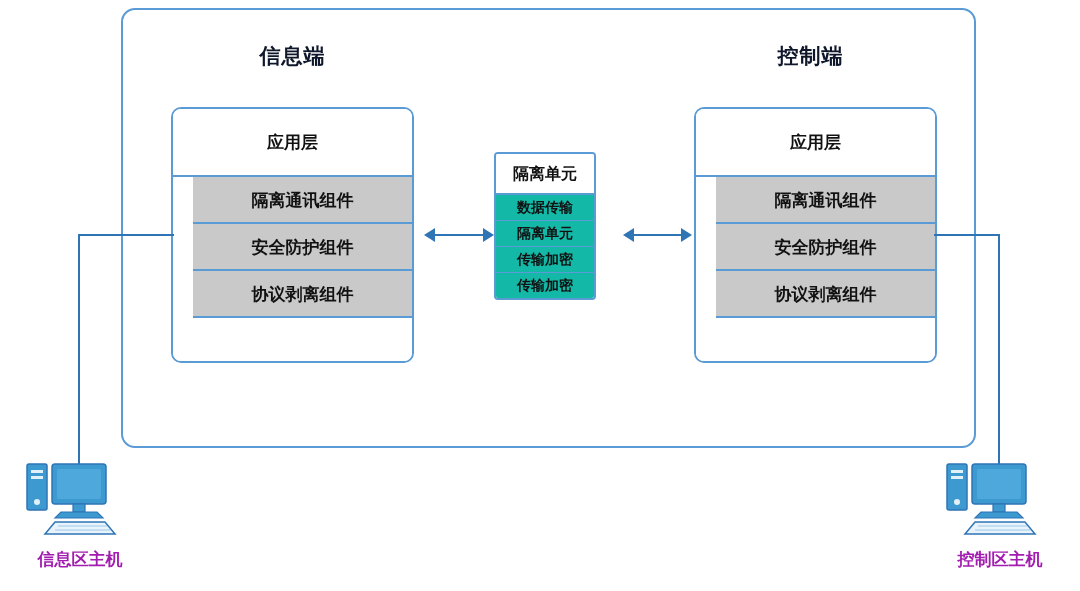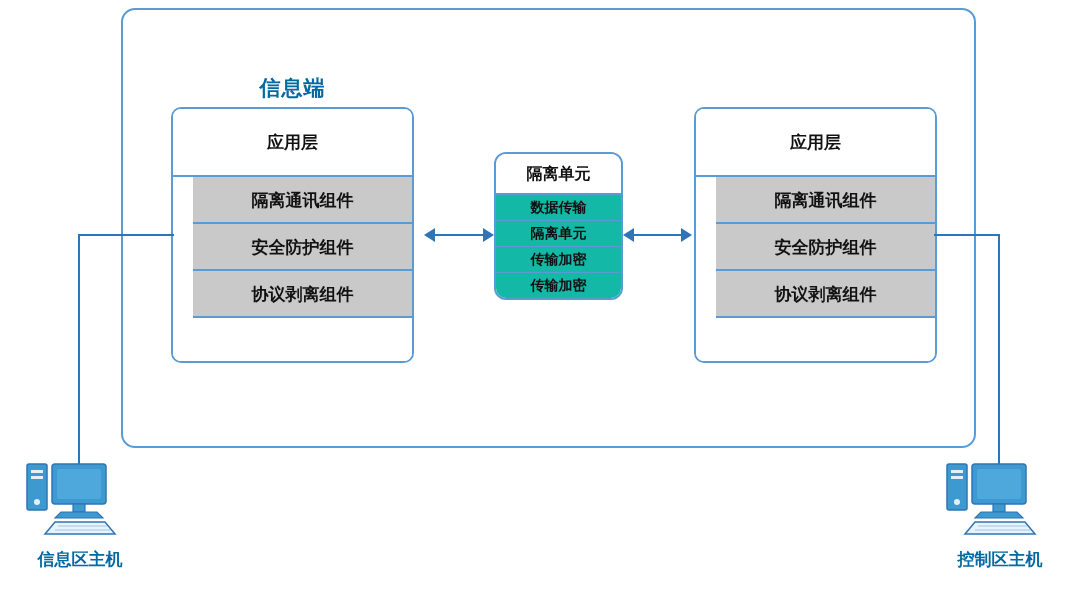--- a/index.html
+++ b/index.html
@@ -32,24 +32,23 @@
     border: 2px solid #5b9bd5;
     border-radius: 14px;
     box-sizing: border-box;
     background: transparent;
   }
 
   
   .side-title {
     font-size: 21px;
     font-weight: 700;
-    color: #0369a1;
+    color: #0f172a;
     text-align: center;
     letter-spacing: 1px;
-    margin-top: 32px;
   }
   .title-info { left: 190px; top: 42px; width: 205px; }
   .title-ctrl { left: 708px; top: 42px; width: 205px; }
 
   
   .stack {
     width: 243px;
     border: 2px solid #5b9bd5;
     border-radius: 10px;
     box-sizing: border-box;
@@ -81,23 +80,23 @@
   }
   .stack-row.blank {
     background: #ffffff;
     height: 43px;
   }
 
   
   .iso-unit {
     left: 494px;
     top: 152px;
-    width: 129px;
+    width: 102px;
     border: 2px solid #5b9bd5;
-    border-radius: 12px;
+    border-radius: 4px;
     box-sizing: border-box;
     background: #ffffff;
     overflow: hidden;
   }
   .iso-title {
     height: 39px;
     line-height: 39px;
     text-align: center;
     font-size: 16px;
     font-weight: 700;
@@ -159,35 +158,36 @@
   }
 
   
   .computer { width: 105px; height: 75px; }
   .comp-left { left: 25px; top: 462px; }
   .comp-right { left: 945px; top: 462px; }
 
   .host-label {
     font-size: 17px;
     font-weight: 700;
-    color: #0369a1;
+    color: #a21caf;
     text-align: center;
     width: 160px;
   }
   .host-label-left { left: 0px; top: 548px; }
   .host-label-right { left: 920px; top: 548px; }
 </style>
 </head>
 <body>
 
 <div id="stage">
 
   <div class="abs outer-frame"></div>
 
   <div class="abs side-title title-info">信息端</div>
+  <div class="abs side-title title-ctrl">控制端</div>
 
   <div class="abs stack stack-info">
     <div class="stack-row app">应用层</div>
     <div class="stack-row grey">隔离通讯组件</div>
     <div class="stack-row grey">安全防护组件</div>
     <div class="stack-row grey">协议剥离组件</div>
     <div class="stack-row blank"></div>
   </div>
 
   <div class="abs stack stack-ctrl">

